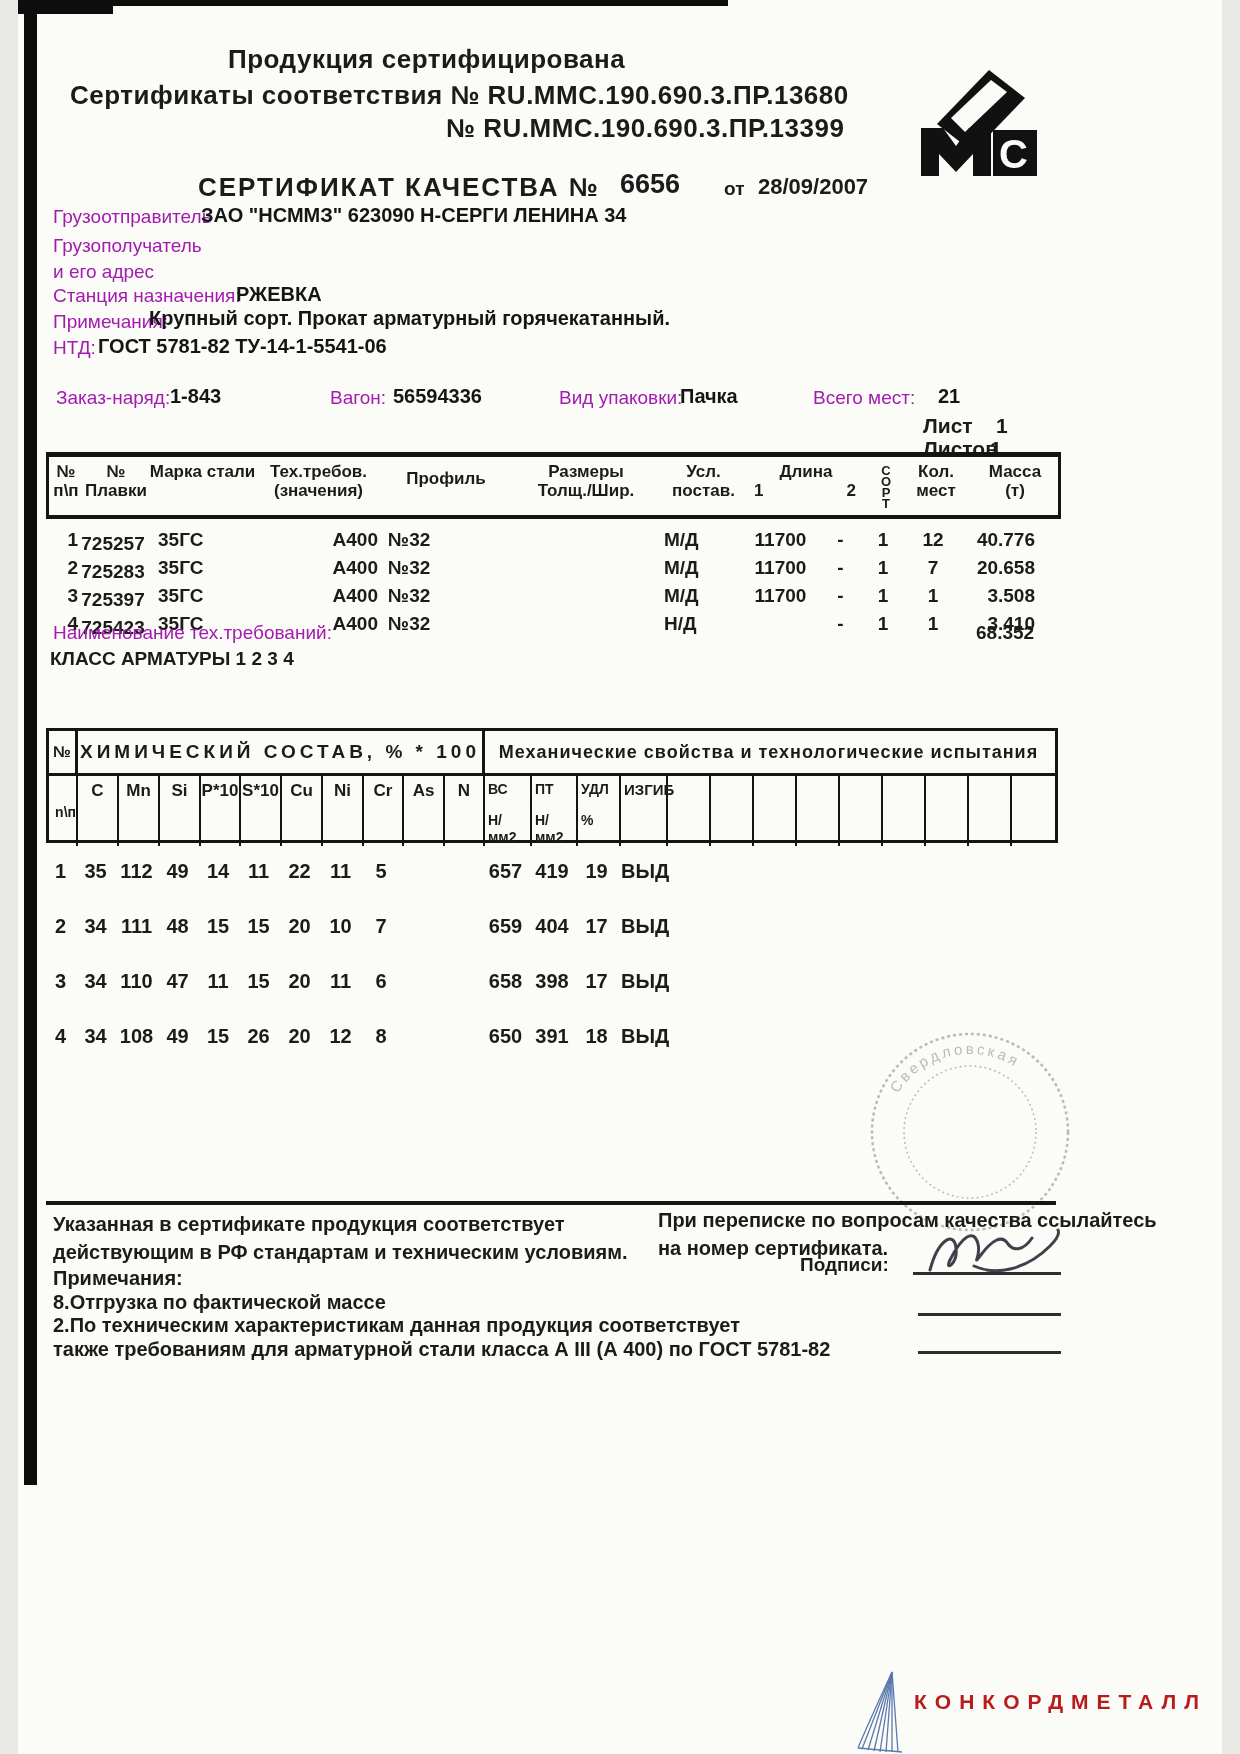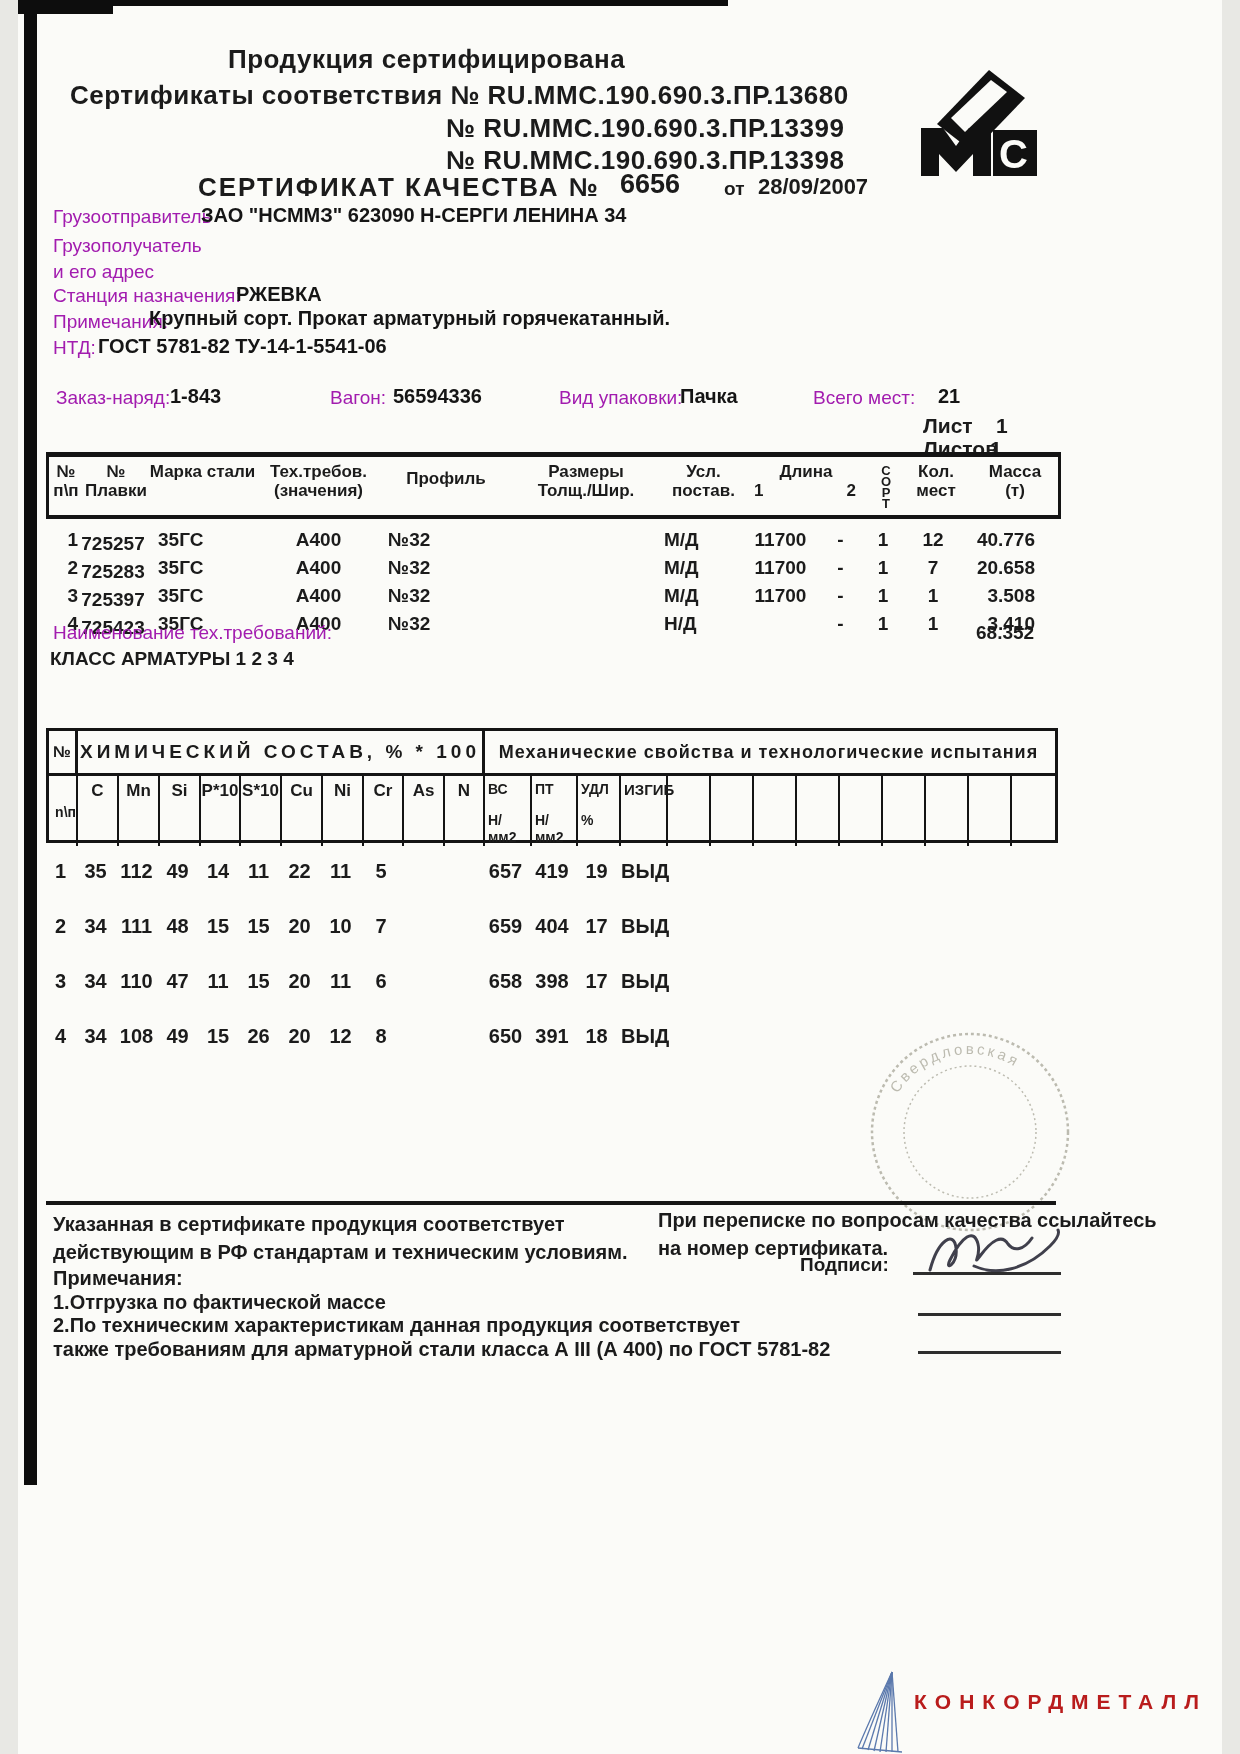--- a/index.html
+++ b/index.html
@@ -22,21 +22,21 @@
   .dlina{grid-column:span 2;position:relative;}
   .dlina .one{position:absolute;left:8px;top:24px;}
   .dlina .two{position:absolute;right:10px;top:24px;}
   .vstack{width:15px;margin:0 auto;word-break:break-all;font-size:13px;line-height:11px;font-weight:700;text-align:center;padding-top:3px;}
   .mrow{display:grid;grid-template-columns:34px 66px 107px 125px 130px 150px 85px 75px 45px 40px 60px 98px;
         height:28px;align-items:center;font-size:19px;font-weight:700;}
   .mrow span{display:block;}
   .mrow span:nth-child(1){text-align:right;padding-right:2px;}
   .mrow span:nth-child(2){text-align:center;margin-top:8px;}
   .mrow span:nth-child(3){text-align:left;padding-left:12px;}
-  .mrow span:nth-child(4){text-align:center;padding-left:6px;}
+  .mrow span:nth-child(4){text-align:right;padding-left:6px;}
   .mrow span:nth-child(5){text-align:left;padding-left:10px;}
   .mrow span:nth-child(6){text-align:center;}
   .mrow span:nth-child(7){text-align:left;padding-left:6px;}
   .mrow span:nth-child(8){text-align:center;}
   .mrow span:nth-child(9){text-align:center;}
   .mrow span:nth-child(10){text-align:center;}
   .mrow span:nth-child(11){text-align:center;}
   .mrow span:nth-child(12){text-align:right;padding-right:26px;}
   
   .ctable{left:28px;top:728px;width:1006px;border:3px solid #141414;}
@@ -68,21 +68,20 @@
   <div class="abs art" style="left:0;top:0;width:95px;height:14px;"></div>
   <div class="abs art" style="left:58px;top:0;width:652px;height:6px;"></div>
   <div class="abs art" style="left:6px;top:10px;width:13px;height:1475px;"></div>
 
   <div class="abs hline" style="left:210px;top:44px;font-size:26px;">Продукция сертифицирована</div>
   <div class="abs hline" style="left:52px;top:80px;font-size:26px;">
     <span>Сертификаты соответствия</span>
     <span>№ RU.MMC.190.690.3.ПР.13680</span>
   </div>
   <div class="abs hline" style="left:428px;top:113px;font-size:26px;">№ RU.MMC.190.690.3.ПР.13399</div>
-  <div class="abs hline" style="left:428px;top:145px;font-size:26px;">№ RU.MMC.190.690.3.ПР.13398</div>
 
   <div class="abs b" style="left:180px;top:172px;font-size:26px;letter-spacing:2px;">СЕРТИФИКАТ  КАЧЕСТВА  №</div>
   <div class="abs b" style="left:602px;top:169px;font-size:27px;">6656</div>
   <div class="abs sb" style="left:706px;top:178px;font-size:19px;">от</div>
   <div class="abs b" style="left:740px;top:174px;font-size:22px;">28/09/2007</div>
 
   <svg class="abs" style="left:893px;top:64px;" width="128" height="114" viewBox="0 0 128 114">
     <polygon points="26,60 78,6 114,34 62,88" fill="#111"></polygon>
     <polygon points="40,54 80,16 96,28 54,68" fill="#fbfbf8"></polygon>
     <path d="M10,112 V64 H32 L45,82 58,64 H80 V112 H62 V90 L45,108 28,90 V112 Z" fill="#111"></path>
@@ -342,21 +341,21 @@
     <text font-size="15" fill="#8a8876" font-family="Liberation Sans,sans-serif" letter-spacing="3">
       <textPath href="#stamparc" startOffset="18%">Свердловская</textPath>
     </text>
   </svg>
 
   <div class="abs" style="left:28px;top:1201px;width:1010px;height:4px;background:#151515;"></div>
 
   <div class="abs sb" style="left:35px;top:1241px;font-size:20px;">действующим в РФ стандартам и техническим условиям.</div>
   <div class="abs sb" style="left:35px;top:1213px;font-size:20px;">Указанная в сертификате продукция соответствует</div>
   <div class="abs sb" style="left:35px;top:1267px;font-size:20px;">Примечания:</div>
-  <div class="abs sb" style="left:35px;top:1291px;font-size:20px;">1.Отгрузка по фактической массе</div>
+  <div class="abs sb" style="left:35px;top:1291px;font-size:20px;">8.Отгрузка по фактической массе</div>
   <div class="abs sb" style="left:35px;top:1314px;font-size:20px;">2.По техническим характеристикам данная продукция соответствует</div>
   <div class="abs sb" style="left:35px;top:1338px;font-size:20px;">также требованиям для арматурной стали класса А III (А 400) по ГОСТ 5781-82</div>
 
   <div class="abs sb" style="left:640px;top:1209px;font-size:20px;">При переписке по вопросам качества ссылайтесь</div>
   <div class="abs sb" style="left:640px;top:1237px;font-size:20px;">на номер сертификата.</div>
   <div class="abs sb" style="left:782px;top:1254px;font-size:19px;">Подписи:</div>
 
   <div class="sigline" style="left:895px;top:1272px;width:148px;"></div>
   <div class="sigline" style="left:900px;top:1313px;width:143px;"></div>
   <div class="sigline" style="left:900px;top:1351px;width:143px;"></div>

